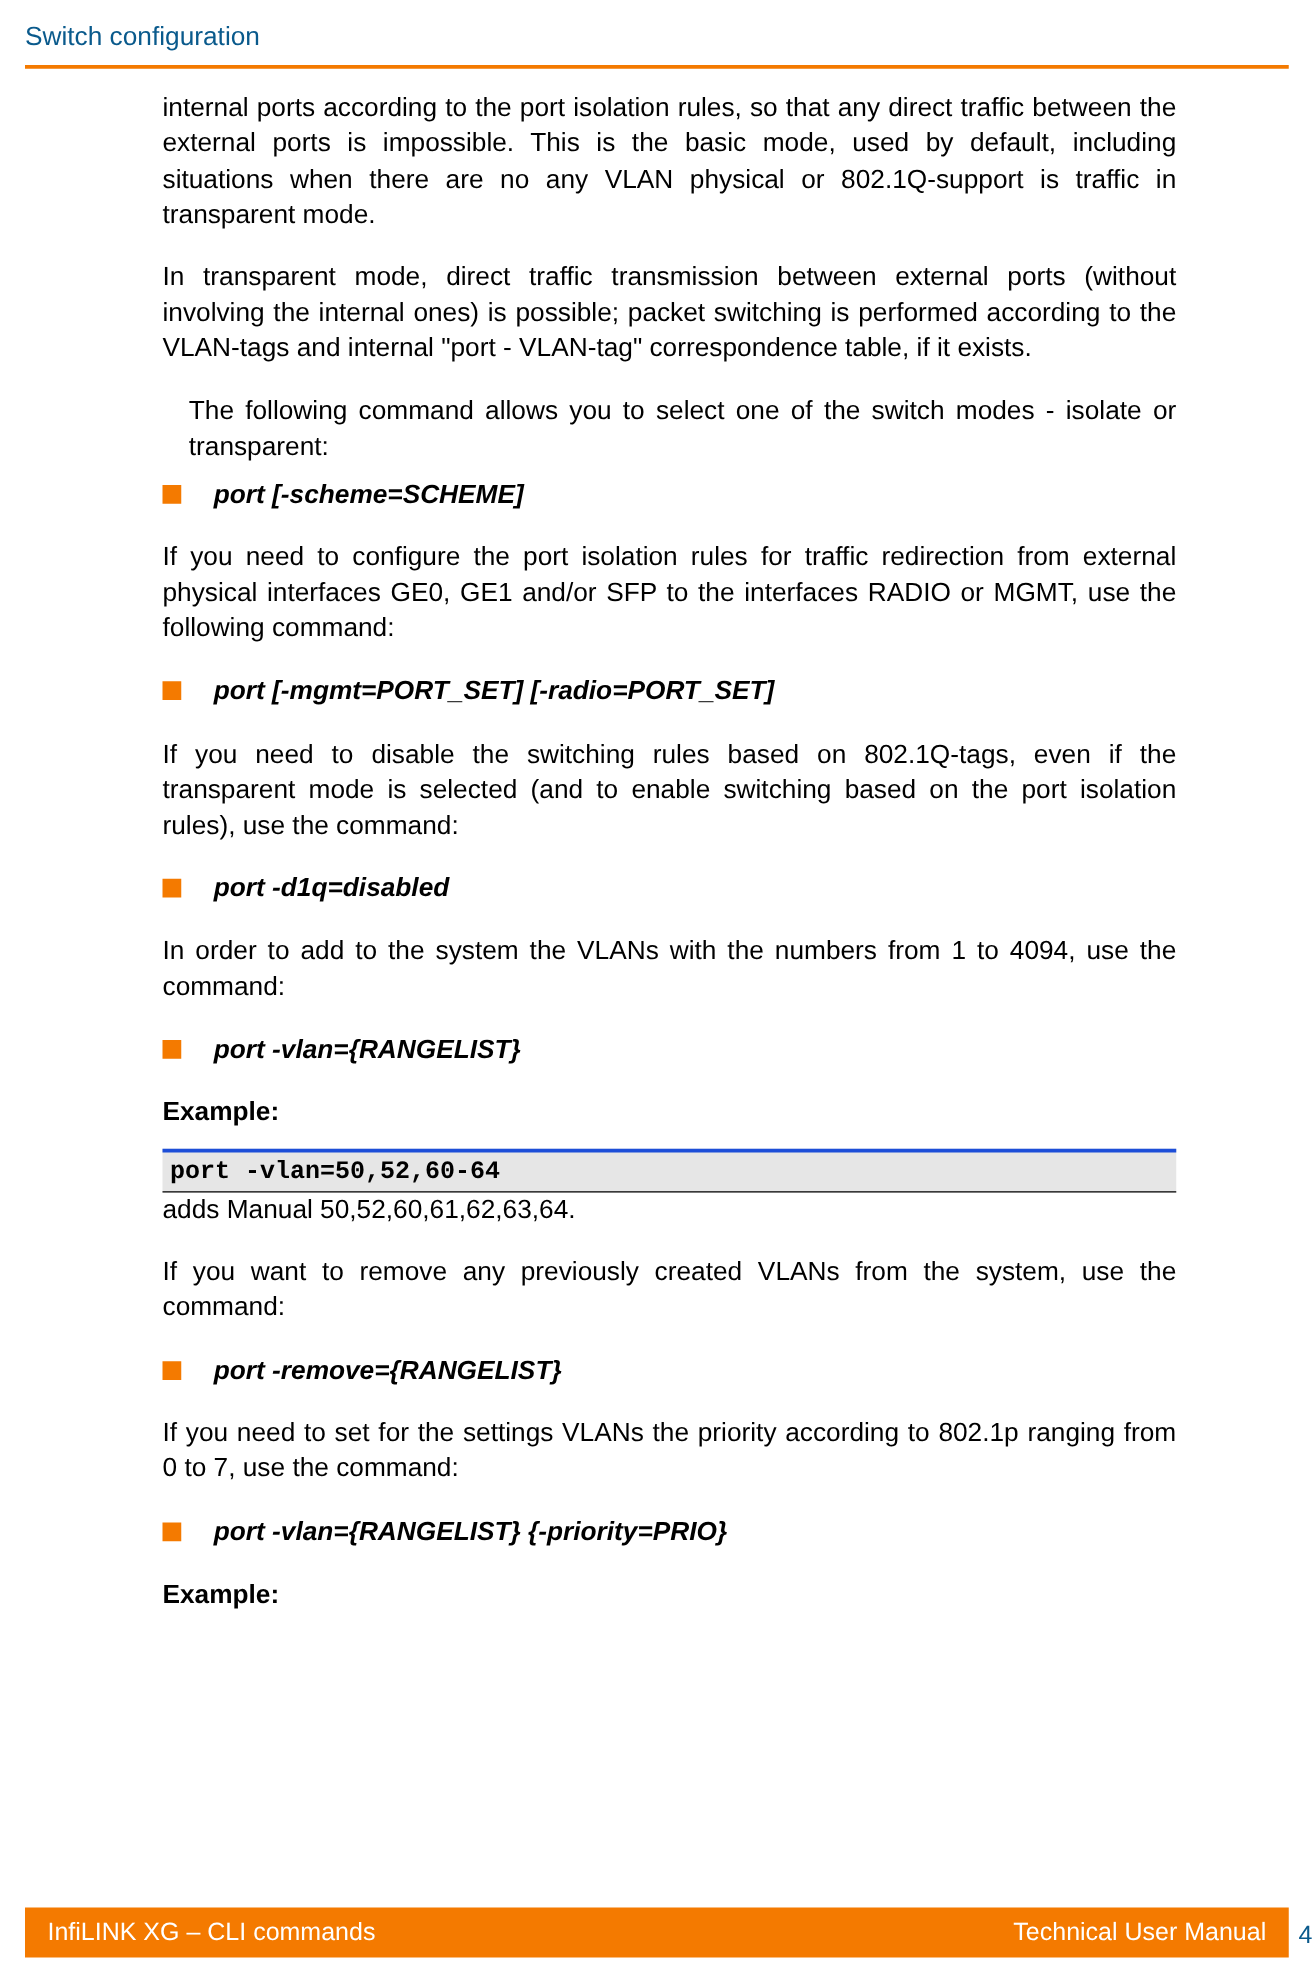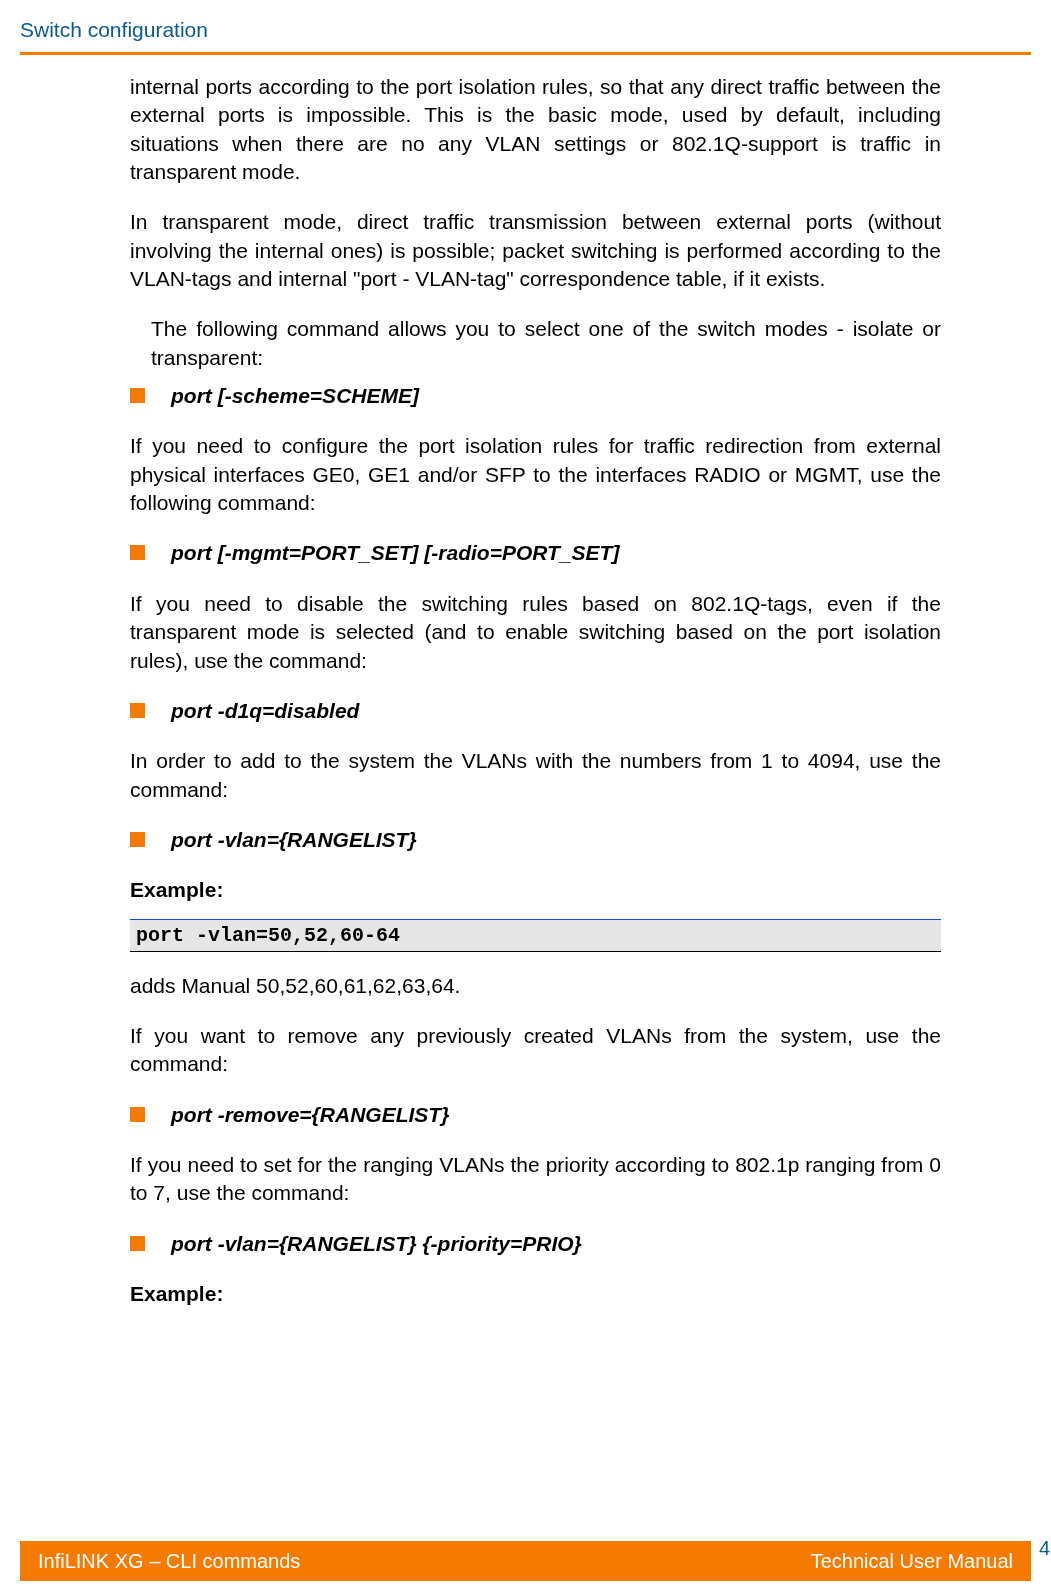--- a/index.html
+++ b/index.html
@@ -51,34 +51,33 @@
   }
   .bullet-text {
     font-weight: bold;
   }
   .example-label {
     font-weight: bold;
     margin-bottom: 14px;
   }
   .code-block {
     background: #e6e6e6;
-    border-top: 1px solid #1d4ed8;
+    border-top: 3px solid #1d4ed8;
     border-bottom: 1px solid #000;
     font-family: "Courier New", monospace;
     font-weight: bold;
     font-size: 20px;
     padding: 2px 6px;
-    margin-bottom: 20px;
   }
   b { font-weight: normal; }
   .footer {
     position: absolute;
     left: 20px;
     right: 20px;
-    bottom: 5px;
+    bottom: 20px;
     height: 40px;
     background: #f47a00;
     color: #fff;
     display: flex;
     align-items: center;
     justify-content: space-between;
     padding: 0 18px;
     font-size: 20px;
   }
   .page-num {
@@ -94,21 +93,21 @@
 
 <div class="page">
   <div class="header">
     <div class="header-title">Switch configuration</div>
   </div>
   <div class="header-line"></div>
 
   <div class="content">
 
     <div class="para">
-      <span>internal ports according to the port isolation rules, so that any direct traffic between the external ports is impossible. This is the basic mode, used by default, including situations when there are no any </span><b>VLAN</b><span> settings or </span><b>802.1Q</b><span>-support is traffic in </span><b>transparent</b><span> mode.</span>
+      <span>internal ports according to the port isolation rules, so that any direct traffic between the external ports is impossible. This is the basic mode, used by default, including situations when there are no any </span><b>VLAN</b><span> physical or </span><b>802.1Q</b><span>-support is traffic in </span><b>transparent</b><span> mode.</span>
     </div>
 
     <div class="para">
       <span>In </span><b>transparent</b><span> mode, direct traffic transmission between external ports (without involving the internal ones) is possible; packet switching is performed according to the VLAN-tags and internal "port - VLAN-tag" correspondence table, if it exists.</span>
     </div>
 
     <div class="para" style="margin-bottom:10px;margin-left:21px;">
       <span>The following command allows you to select one of the switch modes - </span><b>isolate</b><span> or </span><b>transparent</b><span>:</span>
     </div>
 
@@ -154,21 +153,21 @@
     <div class="para">
       <span>If you want to remove any previously created </span><b>VLANs</b><span> from the system, use the command:</span>
     </div>
 
     <div class="bullet-row">
       <div class="bullet-square"></div>
       <div class="bullet-text">port -remove={RANGELIST}</div>
     </div>
 
     <div class="para">
-      <span>If you need to set for the ranging </span><b>VLANs</b><span> the priority according to </span><b>802.1p</b><span> ranging </span><b>from 0 to 7</b><span>, use the command:</span>
+      <span>If you need to set for the settings </span><b>VLANs</b><span> the priority according to </span><b>802.1p</b><span> ranging </span><b>from 0 to 7</b><span>, use the command:</span>
     </div>
 
     <div class="bullet-row">
       <div class="bullet-square"></div>
       <div class="bullet-text">port -vlan={RANGELIST} {-priority=PRIO}</div>
     </div>
 
     <div class="example-label">Example:</div>
 
 

